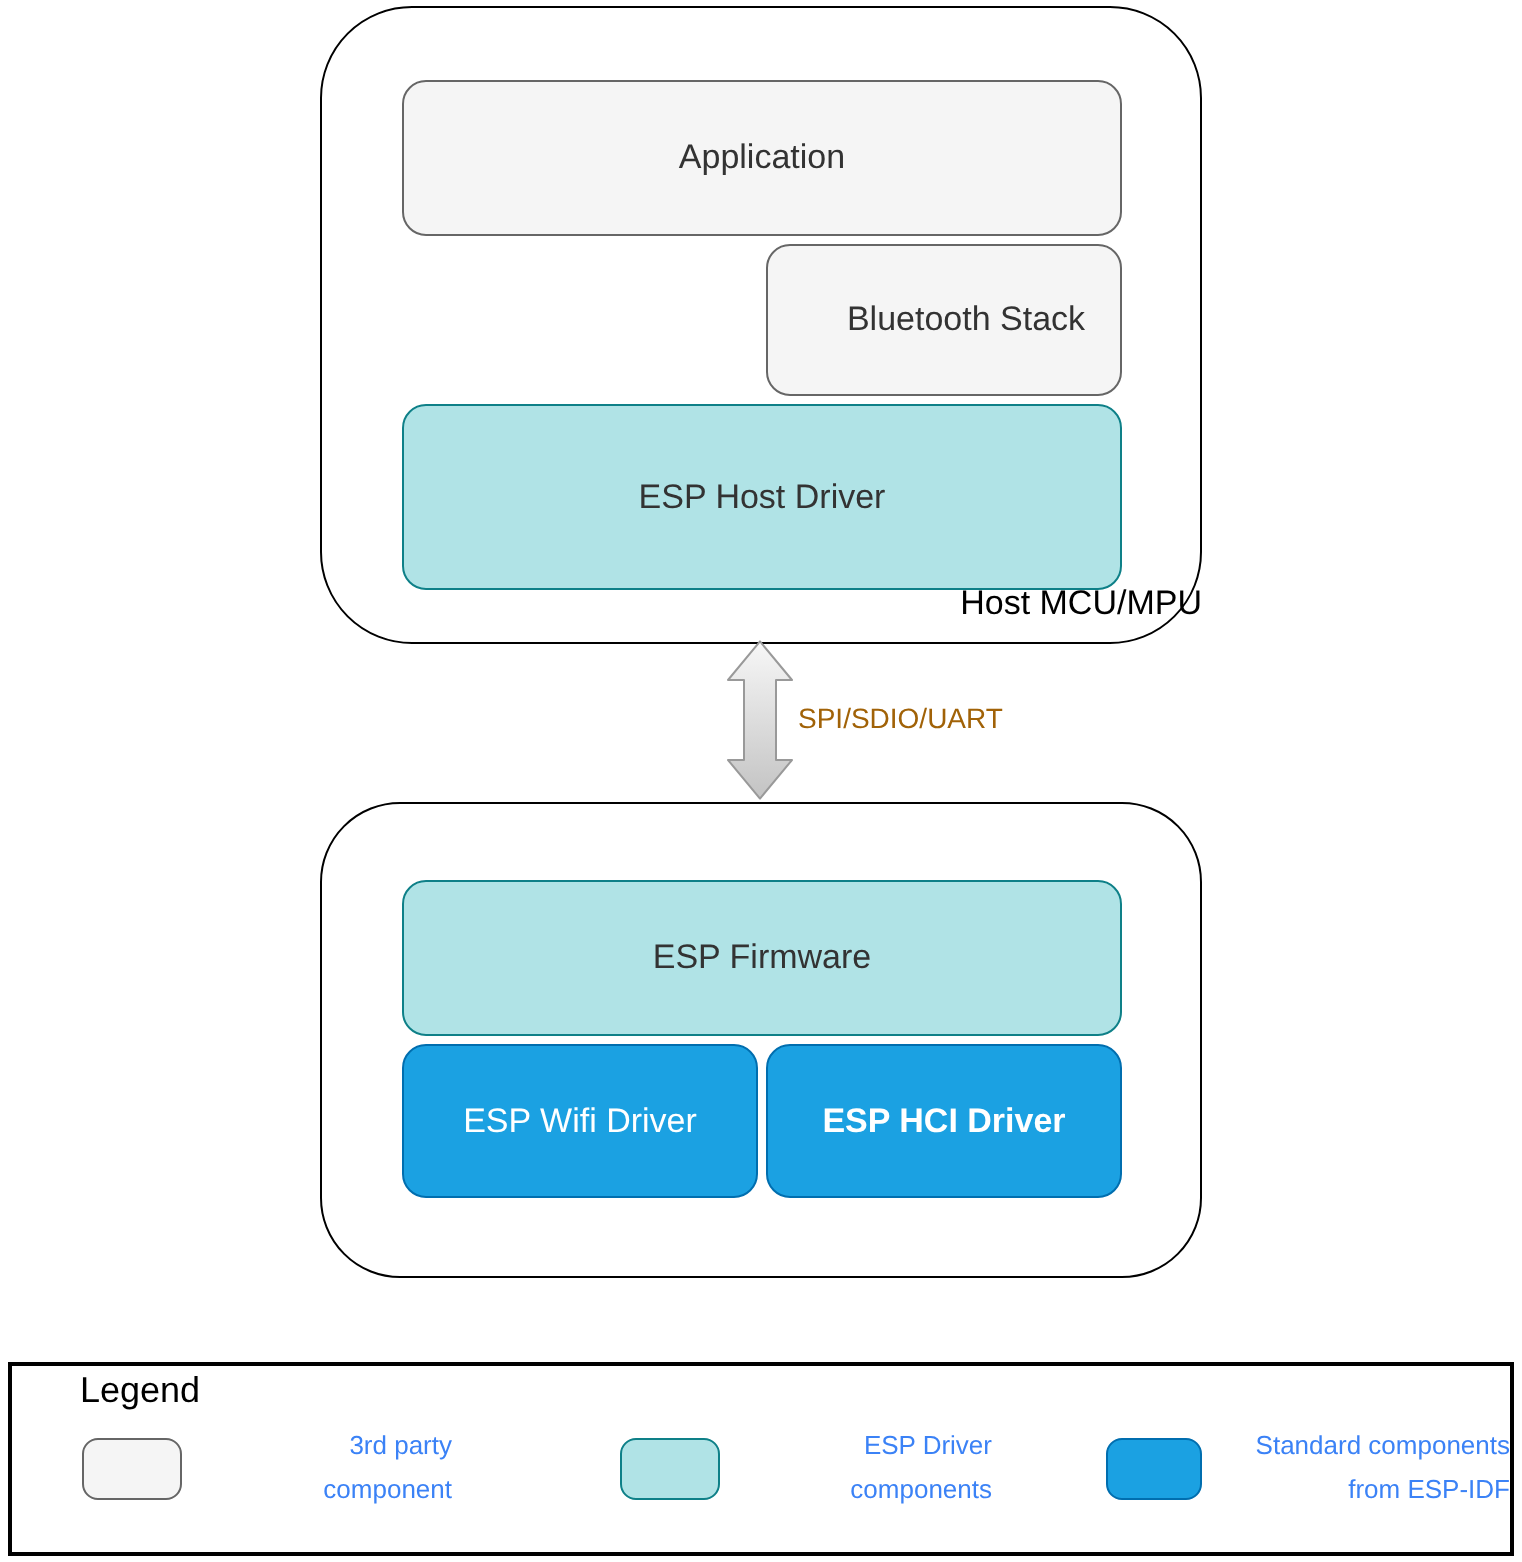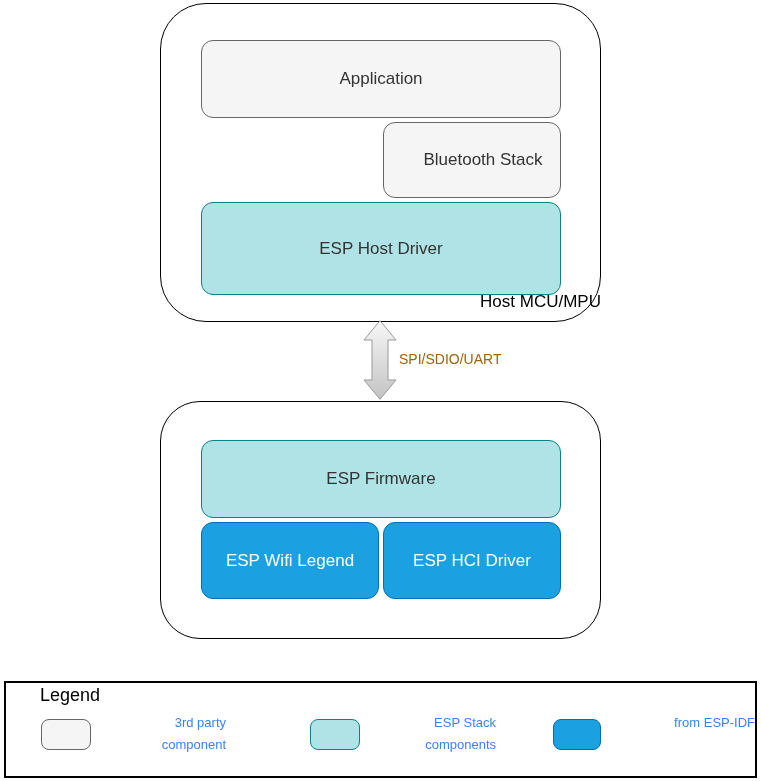--- a/index.html
+++ b/index.html
@@ -44,21 +44,21 @@
     background: #f5f5f5;
     color: #333333;
     text-align: right;
   }
   .n-application { left: 201px; top: 40px;  width: 360px; height: 78px; }
   .n-tcpip      { left: 201px; top: 122px; width: 178px; height: 76px; }
   .n-bluetooth  { left: 383px; top: 122px; width: 178px; height: 76px; padding-left: 22px; }
   .n-hostdrv    { left: 201px; top: 202px; width: 360px; height: 93px; }
   .n-firmware   { left: 201px; top: 440px; width: 360px; height: 78px; }
   .n-wifi       { left: 201px; top: 522px; width: 178px; height: 77px; }
-  .n-hci        { left: 383px; top: 522px; width: 178px; height: 77px; }
+  .n-hci        { left: 383px; top: 522px; width: 178px; height: 77px; font-weight: bold; }
 
   .fill-teal { background: #b0e3e6; border-color: #0e8088; color: #333333; }
   .fill-blue { background: #1ba1e2; border-color: #006eaf; color: #ffffff; }
 
   
   .arrow-wrap { position: absolute; left: 360px; top: 320px; width: 40px; height: 80px; }
   .link-label {
     position: absolute;
     left: 399px; top: 350px;
     font-size: 14px;
@@ -134,39 +134,40 @@
     </svg>
   </div>
   <div class="link-label">SPI/SDIO/UART</div>
 
   <div class="group group-esp"></div>
 
   <div class="node n-firmware fill-teal">
     <span>ESP Firmware</span>
   </div>
   <div class="node n-wifi fill-blue">
-    <span>ESP Wifi Legend</span>
+    <span>ESP Wifi Driver</span>
   </div>
   <div class="node n-hci fill-blue">
     <span>ESP HCI Driver</span>
   </div>
 
   <div class="legend-box"></div>
   <div class="legend-title">Legend</div>
 
   <div class="legend-swatch sw-1" style="background:#f5f5f5;border:1px solid #666666"></div>
   <div class="legend-label ll-1">
     <span>3rd party</span>
     <span>component</span>
   </div>
 
   <div class="legend-swatch sw-2" style="background:#b0e3e6;border:1px solid #0e8088"></div>
   <div class="legend-label ll-2">
-    <span>ESP Stack</span>
+    <span>ESP Driver</span>
     <span>components</span>
   </div>
 
   <div class="legend-swatch sw-3" style="background:#1ba1e2;border:1px solid #006eaf"></div>
   <div class="legend-label ll-3">
+    <span>Standard components</span>
     <span>from ESP-IDF</span>
   </div>
 
 </div>
 
 </body></html>

